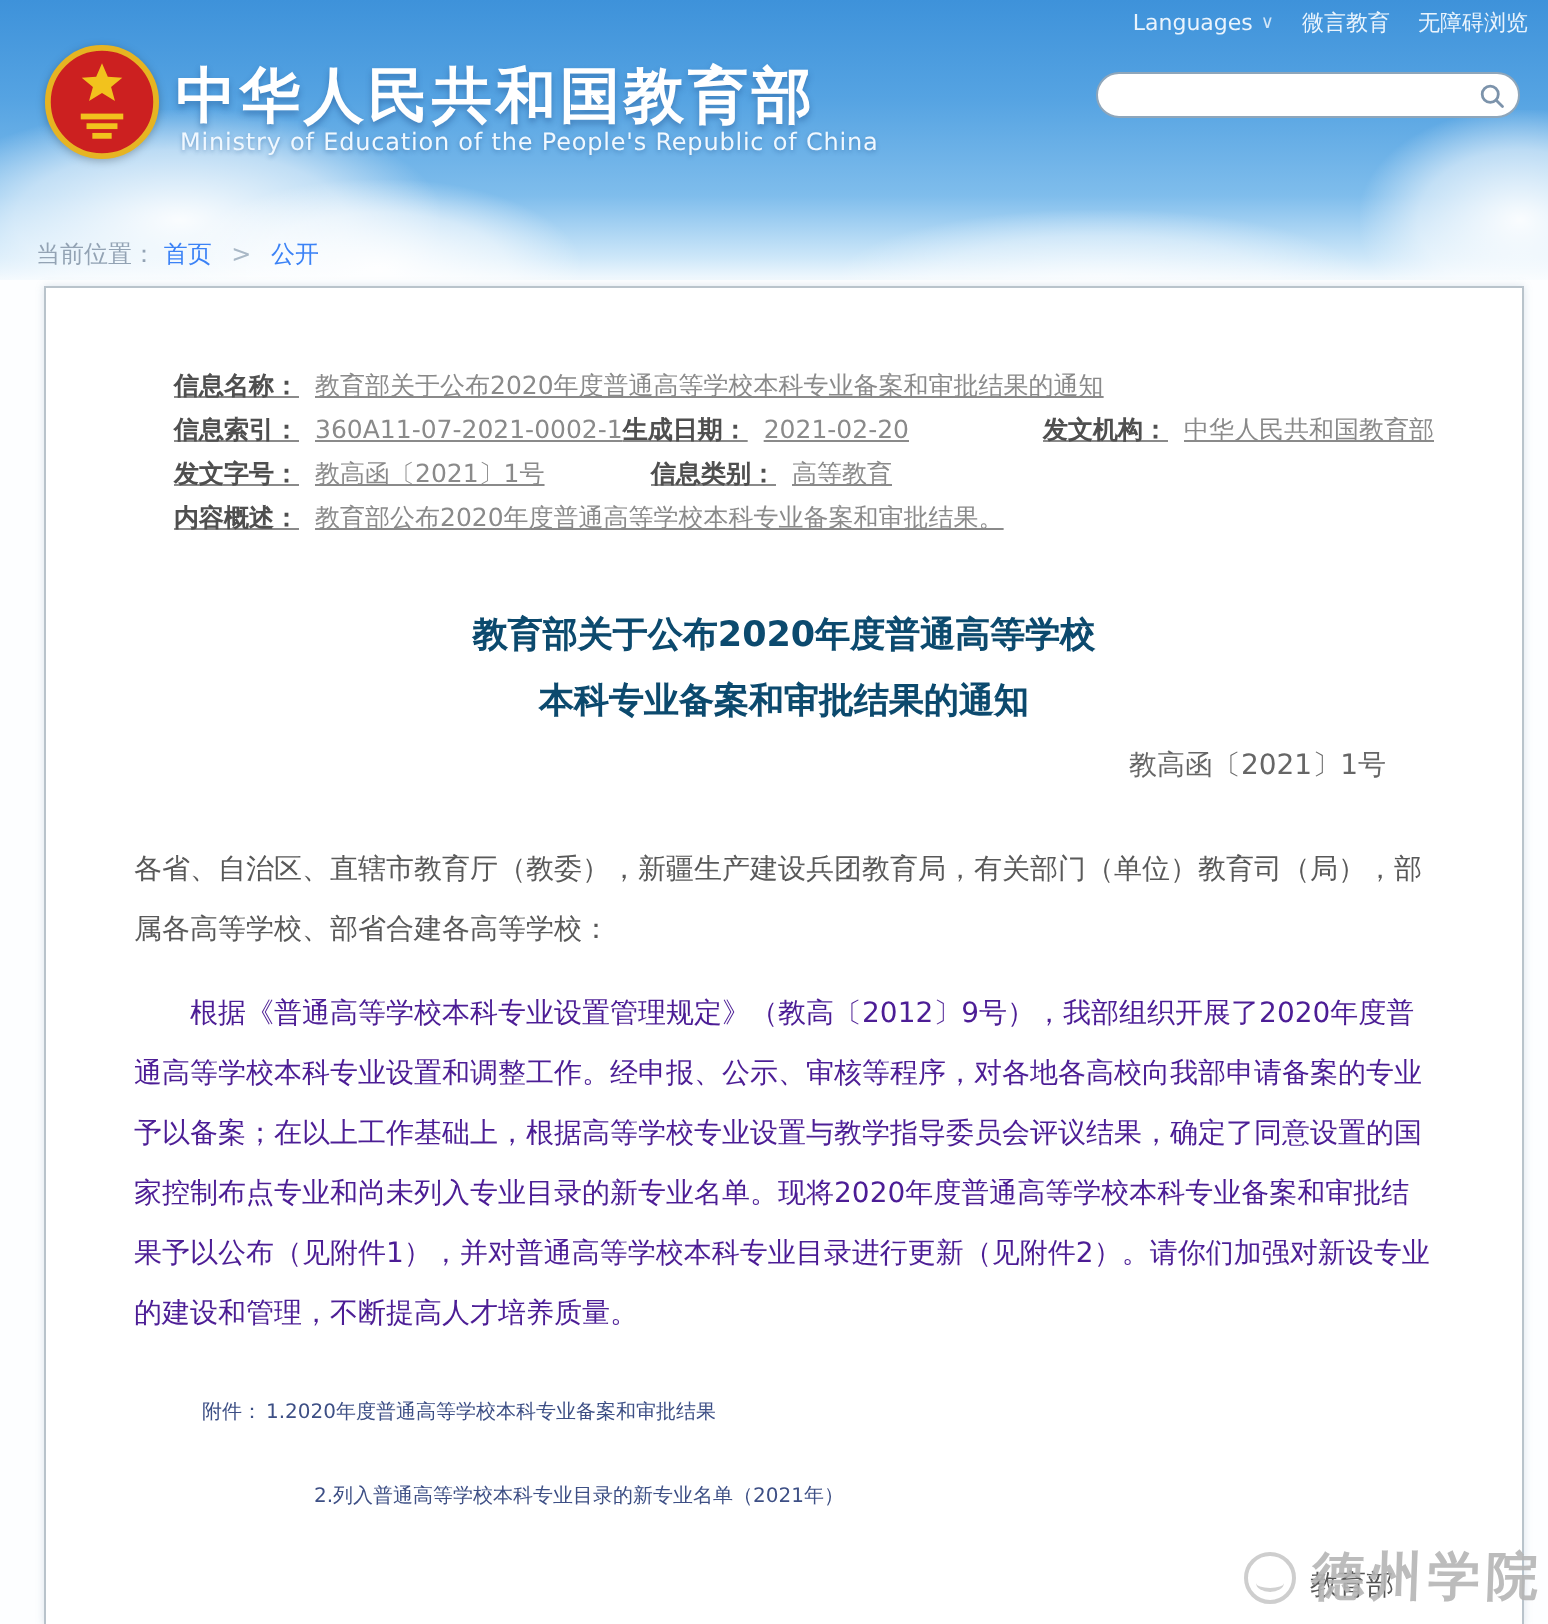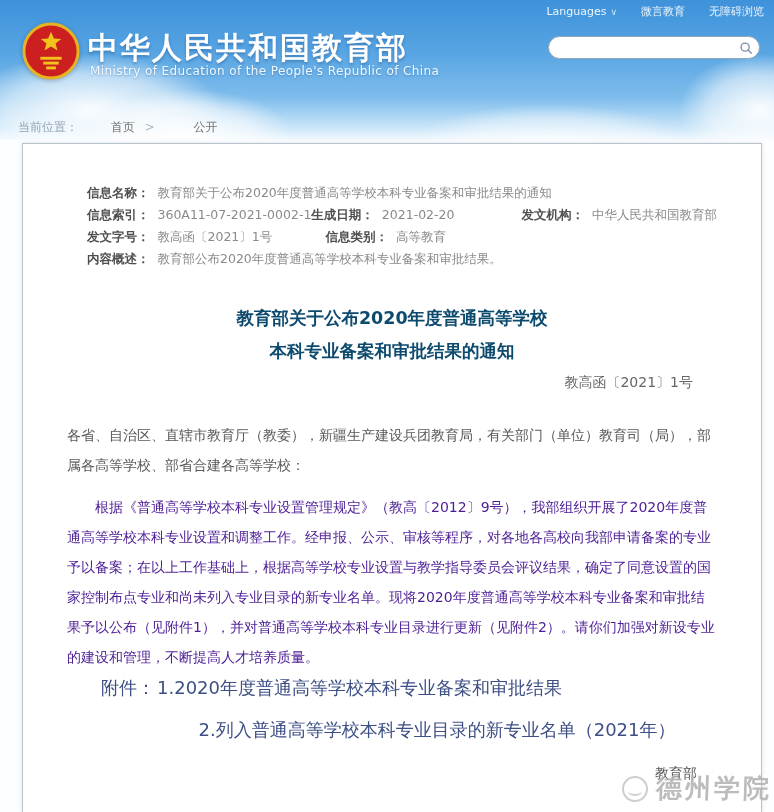--- a/index.html
+++ b/index.html
@@ -14,21 +14,21 @@
     position:absolute; left:0; top:0; width:774px; height:140px;
     background:linear-gradient(180deg,#3e92da 0%, #55a3e2 35%, #7fbdec 70%, #cde7f9 92%, #f2f9fe 100%);
     overflow:hidden;
   }
   .cloud { position:absolute; background:radial-gradient(ellipse at center, rgba(255,255,255,.95) 0%, rgba(255,255,255,.55) 45%, rgba(255,255,255,0) 72%); }
   .cloud.c1 { left:-40px; top:55px; width:260px; height:110px; }
   .cloud.c2 { left:90px; top:90px; width:200px; height:90px; }
   .cloud.c3 { left:680px; top:55px; width:160px; height:110px; }
   .cloud.c4 { left:420px; top:105px; width:260px; height:70px; opacity:.7; }
   .topbar {
-    position:absolute; top:4px; right:10px; display:flex; align-items:center; gap:24px;
+    position:absolute; top:4px; right:10px; display:flex; align-items:center; gap:14px;
     font-size:11px; color:#eaf4fd; z-index:5;
   }
   .topbar a { color:#eaf4fd; text-decoration:none; display:flex; align-items:center; gap:4px; }
   .chevron { font-size:9px; opacity:.85; }
   .emblem-wrap { position:absolute; left:22px; top:22px; width:58px; height:58px; }
   .emblem-svg { width:58px; height:58px; filter:drop-shadow(0 1px 2px rgba(0,0,0,.25)); }
   .site-title {
     position:absolute; left:88px; top:28px; color:#ffffff; font-size:30px; font-weight:bold;
     letter-spacing:2px; text-shadow:0 2px 3px rgba(30,80,140,.45); white-space:nowrap;
   }
@@ -41,40 +41,40 @@
     background:#ffffff; border:1px solid #8fa6ba; border-radius:12px;
     display:flex; align-items:center; padding:0 6px 0 12px;
   }
   .search-input { flex:1; border:none; outline:none; font-size:12px; color:#444; background:transparent; height:18px; }
   .search-btn { border:none; background:transparent; cursor:pointer; display:flex; align-items:center; padding:0; }
   .search-btn svg { width:14px; height:14px; }
   
   .breadcrumb {
     position:absolute; left:18px; top:119px; font-size:12px; color:#93a3b4; z-index:6; white-space:nowrap;
   }
-  .breadcrumb a { color:#737373; text-decoration:none;margin-left:29px; }
+  .breadcrumb a { color:#3b82f6; text-decoration:none; }
   .breadcrumb .sep { margin:0 6px; color:#a9b8c6; }
   
   .card {
     position:absolute; left:22px; top:143px; width:740px; height:670px;
     background:#ffffff; border:1px solid #b9c3cb; border-bottom:none;
     box-shadow:0 0 4px rgba(120,150,180,.25);
     padding:0 44px;
   }
-  .meta { margin:38px 0 0 20px; font-size:12.5px; line-height:22px; color:#8a8a8a; }
+  .meta { margin:38px 0 0 20px; font-size:12.5px; line-height:22px; color:#8a8a8a;text-decoration:underline; }
   .meta-row { display:flex; white-space:nowrap; }
   .m-label { font-weight:bold; color:#4f4f4f; margin-right:8px; }
   .m-val { color:#8a8a8a; }
   .w168 { width:168px; } .w140 { width:140px; }
   .gap { width:18px; }
   .doc-title { margin-top:32px; text-align:center; font-size:17.5px; font-weight:bold; color:#0c4a6e; line-height:33px; }
   .doc-number { margin-top:6px; text-align:right; padding-right:24px; font-size:14px; color:#666; }
   .salutation { margin-top:28px; font-size:14px; color:#595959; line-height:30px; }
   .body-para { margin-top:12px; font-size:14px; color:#4c1d95; line-height:30px; text-indent:2em; }
-  .attachments { margin-top:5px; margin-left:34px; font-size:18px; line-height:22px;text-align:center; }
+  .attachments { margin-top:24px; margin-left:34px; font-size:10px; line-height:22px; }
   .attach-line1 { display:flex; }
   .attach-label { color:#3d4f85; margin-right:2px; white-space:nowrap; }
   .attach-link { color:#3d4f85; text-decoration:none; }
   .attach-line2 { margin-left:56px; margin-top:20px; }
   .signer { margin-top:24px; text-align:right; padding-right:20px; font-size:14px; color:#555; }
   .sign-date { margin-top:28px; text-align:right; padding-right:64px; font-size:14px; color:#6b6b6b; }
   
   .watermark {
     position:absolute; right:2px; bottom:6px; display:flex; align-items:center; gap:8px;
     color:#bcbcbc; z-index:8; pointer-events:none;

